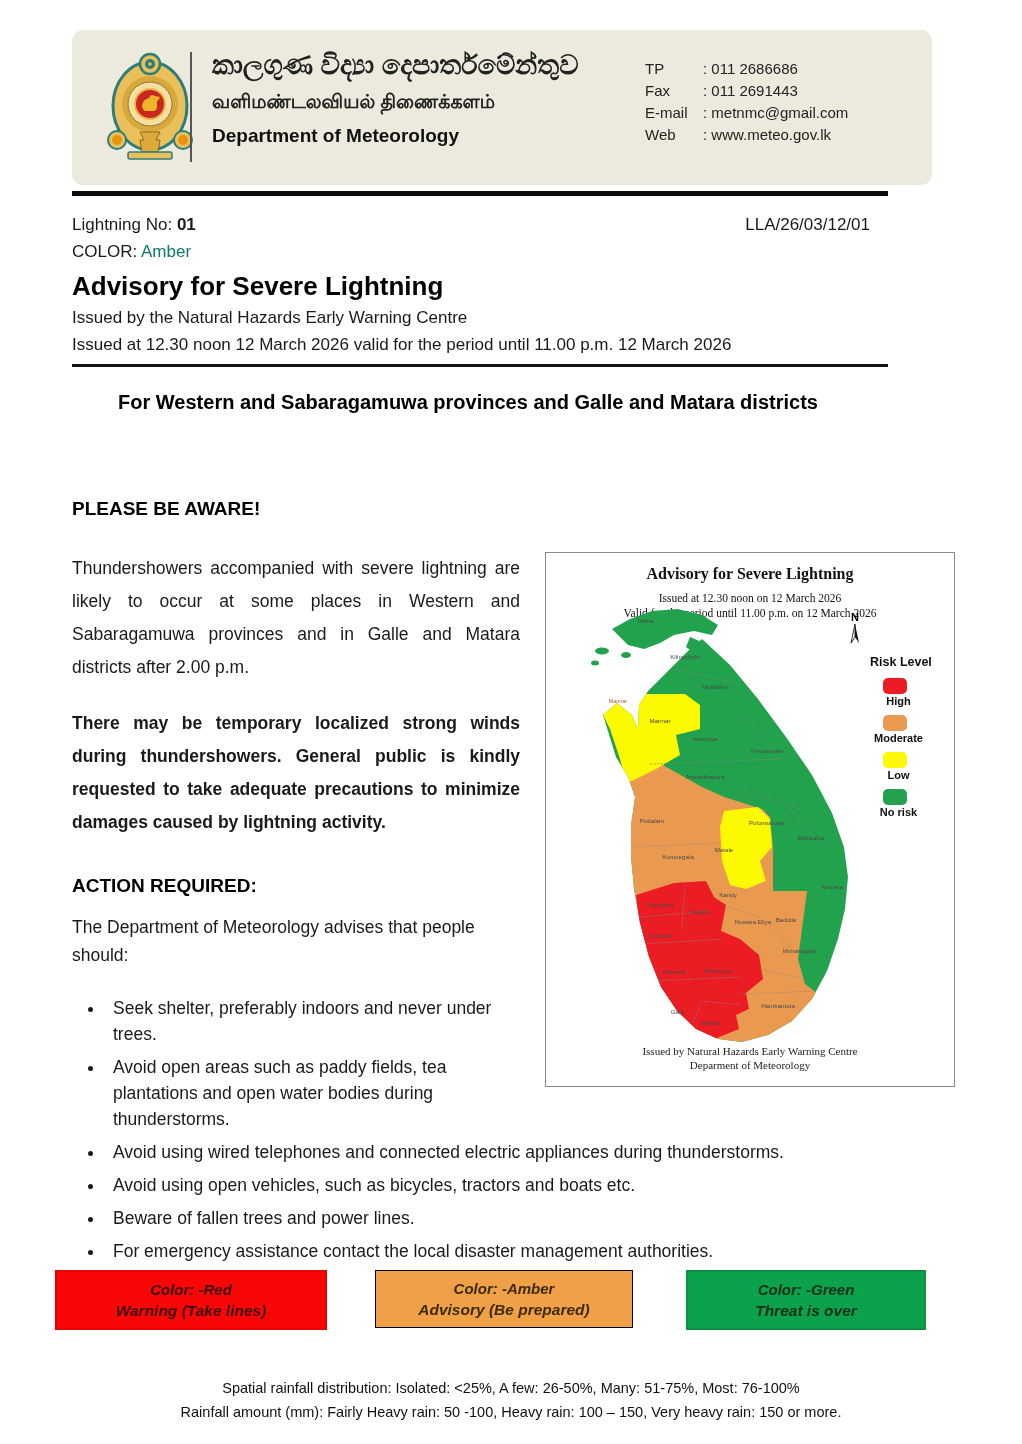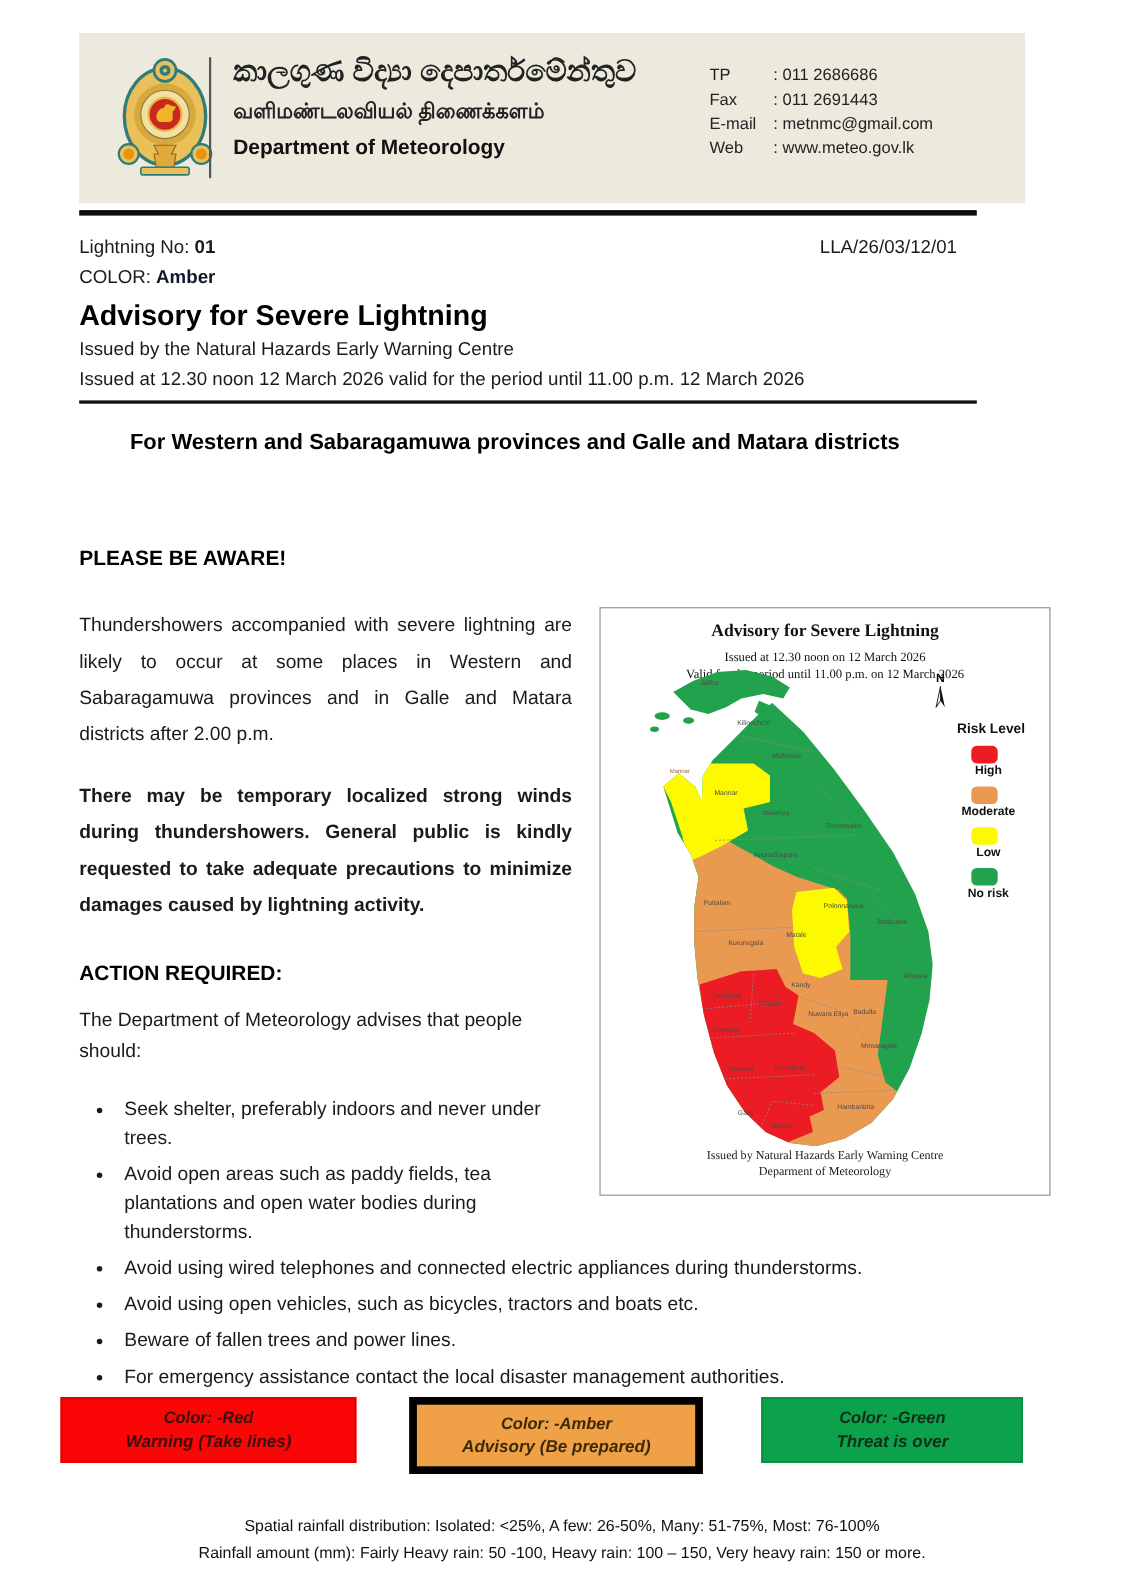--- a/index.html
+++ b/index.html
@@ -1,40 +1,40 @@
 <!DOCTYPE html>
 <html><head>
 <meta charset="utf-8">
 <style>
   html,body{margin:0;padding:0;background:#fff;}
   .page{position:relative;width:1022px;height:1444px;background:#fff;
         font-family:"Liberation Sans",sans-serif;color:#1a1a1a;overflow:hidden;}
 
   
   .header-band{position:absolute;left:72px;top:30px;width:860px;height:155px;
-               background:#ece9dd;}
+               background:#ece9dd;border-radius:11px;}
   .emblem{position:absolute;left:28px;top:14px;width:100px;height:122px;}
   .hdr-divider{position:absolute;left:118px;top:22px;width:2px;height:110px;background:#555;}
   .hdr-titles{position:absolute;left:140px;top:18px;width:420px;}
   .t-sinhala{font-size:27px;font-weight:bold;color:#222;line-height:1.3;}
   .t-tamil{font-size:19px;font-weight:bold;color:#222;margin-top:8px;}
   .t-english{font-size:19px;font-weight:bold;color:#111;margin-top:10px;}
   .hdr-contact{position:absolute;left:573px;top:28px;width:275px;font-size:15px;color:#222;}
   .c-row{display:flex;line-height:22px;}
   .c-label{width:58px;}
   .c-value{flex:1;}
 
   .rule-thick{position:absolute;left:72px;top:191px;width:816px;height:5px;background:#0d0d0d;}
 
   
   .bulletin{position:absolute;left:72px;top:212px;width:800px;font-size:17px;}
   .b-row1{display:flex;justify-content:space-between;line-height:26px;}
   .b-ref{margin-right:2px;}
   .b-color{line-height:28px;}
-  .amber-word{color:#0f172a;font-weight:bold;margin-top:37px;}
+  .amber-word{color:#0f766e;font-weight:normal;margin-top:37px;}
   .b-title{font-size:26px;font-weight:bold;line-height:36px;margin-top:2px;color:#000;}
   .b-sub{line-height:27px;}
   .rule-thin{position:absolute;left:72px;top:364px;width:816px;height:3px;background:#111;}
 
   .region-heading{position:absolute;left:98px;top:386px;width:740px;text-align:center;
                   font-size:20px;font-weight:bold;line-height:33px;color:#000;}
   .aware{position:absolute;left:72px;top:498px;font-size:19px;font-weight:bold;color:#000;}
 
   
   .flow{position:absolute;left:72px;top:552px;width:883px;}
@@ -62,21 +62,21 @@
   .action-head{font-size:19px;font-weight:bold;color:#000;margin:36px 0 0 0;width:448px;}
   .action-intro{font-size:17.5px;line-height:28px;margin-top:16px;width:448px;}
   ul.bullets{margin:26px 0 0 0;padding-left:33px;font-size:17.5px;line-height:26px;}
   ul.bullets li{margin-bottom:7px;padding-left:8px;}
 
   
   .boxes{position:absolute;left:55px;top:1270px;width:875px;display:flex;}
   .sbox{height:56px;display:flex;flex-direction:column;justify-content:center;
         text-align:center;font-weight:bold;font-size:15px;line-height:21px;font-style:italic;}
   .box-red{width:268px;background:#fb0606;border:2px solid #e50000;color:#3b0d0d;}
-  .box-amber{width:256px;background:#f0a148;border:7px solid #000000;color:#3d2a06;margin-left:48px;}
+  .box-amber{width:256px;background:#f0a148;border:1px solid #000000;color:#3d2a06;margin-left:48px;}
   .box-green{width:236px;background:#0ca24c;border:2px solid #0a9144;color:#0d2e1a;margin-left:53px;}
   .sbox .l2{font-size:15.5px;}
 
   .footer{position:absolute;left:0;top:1376px;width:1022px;text-align:center;
           font-size:14.5px;color:#111;line-height:24px;}
 </style>
 </head>
 <body>
 
 <div class="page">

